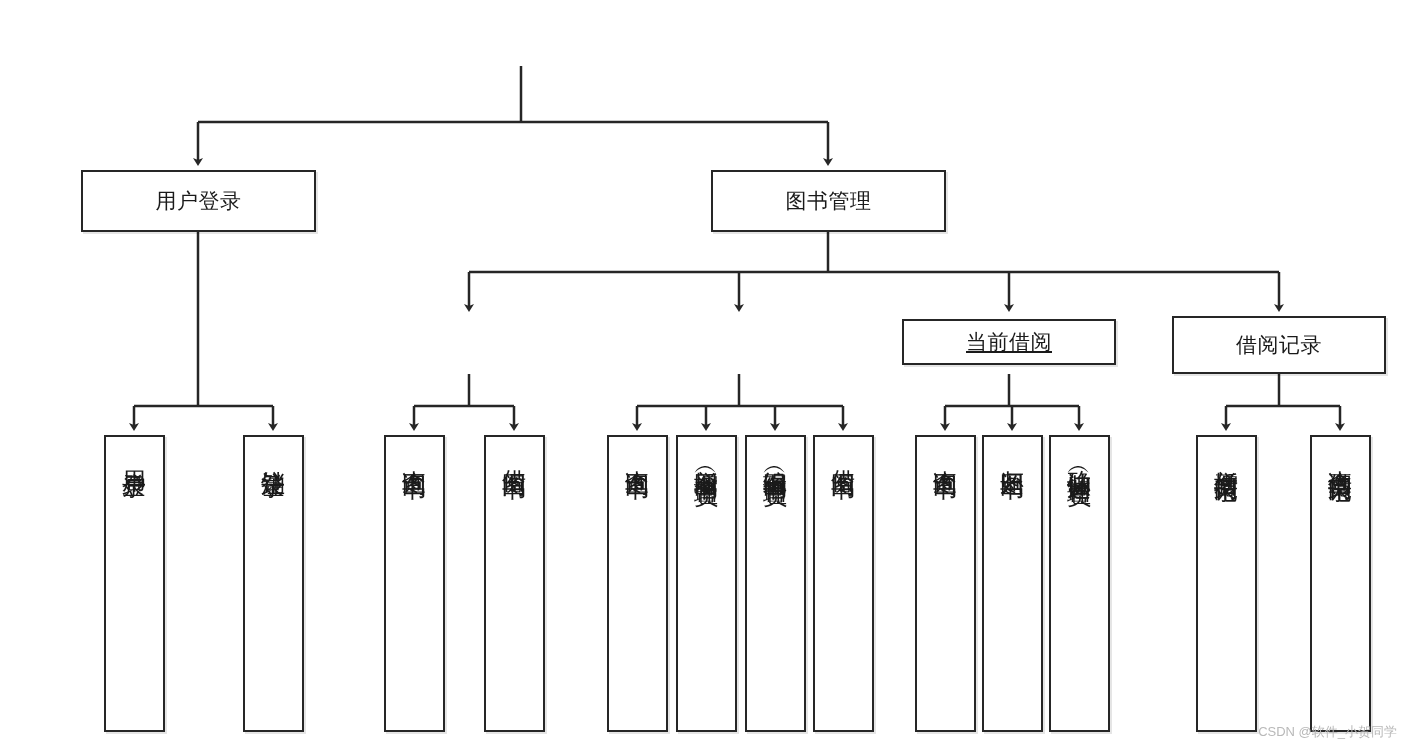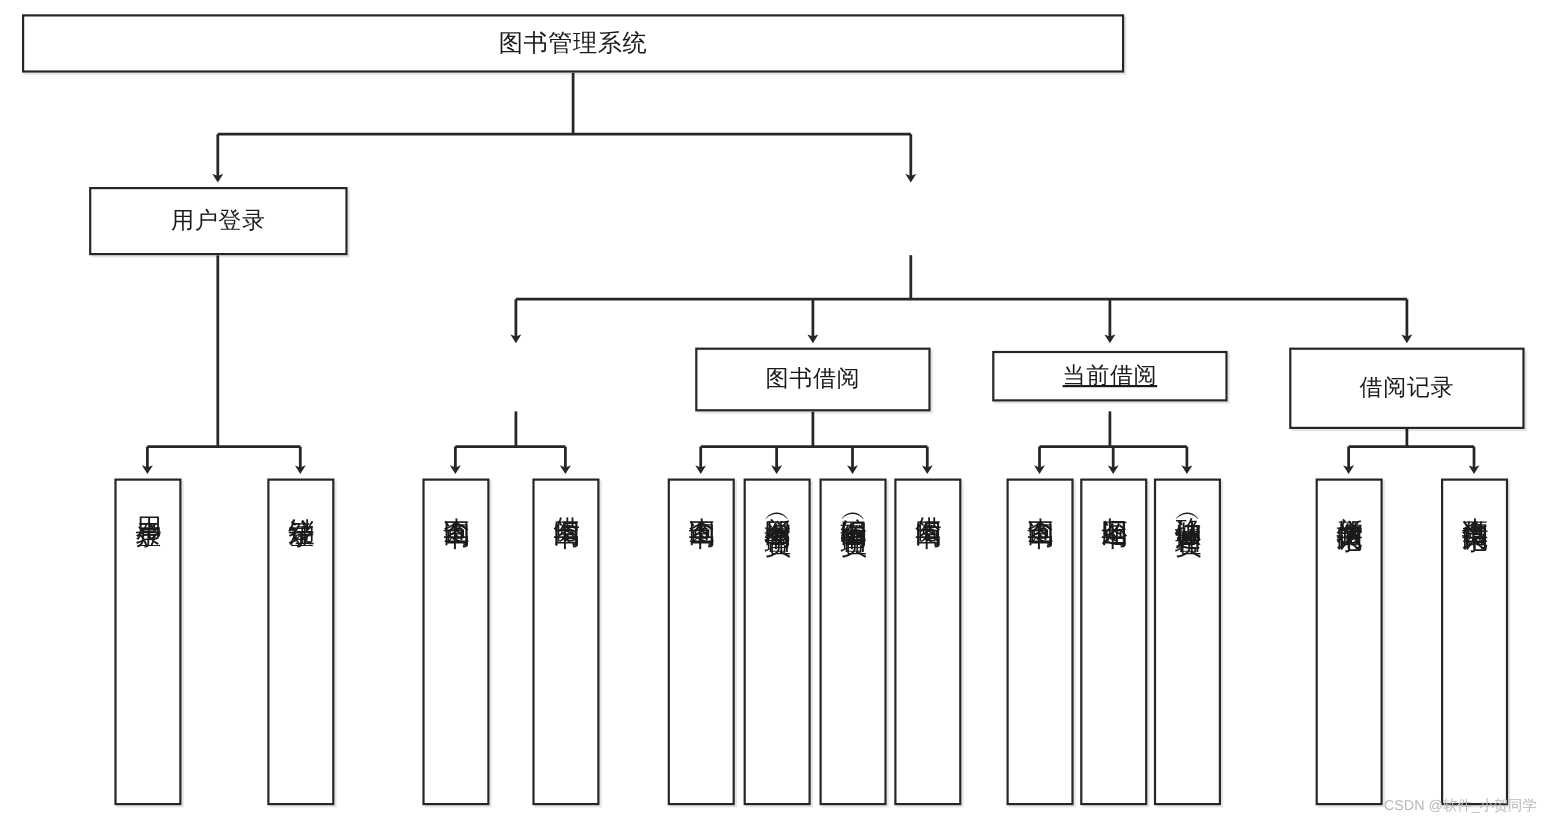--- a/index.html
+++ b/index.html
@@ -125,35 +125,32 @@
       <path d="M1012,406 L1012,427" marker-end="url(#arrow)"></path>
       <path d="M1079,406 L1079,427" marker-end="url(#arrow)"></path>
 
       <path d="M1279,374 L1279,406"></path>
       <path d="M1226,406 L1340,406"></path>
       <path d="M1226,406 L1226,427" marker-end="url(#arrow)"></path>
       <path d="M1340,406 L1340,427" marker-end="url(#arrow)"></path>
     </g>
   </svg>
 
-  <div class="node h root" style="left:20px; top:13px; width:1002px; height:53px;">
-    <span class="label">图书管理系统</span>
-  </div>
 
   <div class="node h" style="left:81px; top:170px; width:235px; height:62px;">
     <span class="label">用户登录</span>
   </div>
+  <div class="node h" style="left:711px; top:170px; width:235px; height:62px;">
+    <span class="label">图书管理</span>
+  </div>
 
-  <div class="node h" style="left:632px; top:316px; width:214px; height:58px;">
-    <span class="label">图书借阅</span>
-  </div>
   <div class="node h" style="left:902px; top:319px; width:214px; height:46px;text-decoration:underline;">
     <span class="label">当前借阅</span>
   </div>
-  <div class="node h" style="left:1172px; top:316px; width:214px; height:74px;">
+  <div class="node h" style="left:1172px; top:316px; width:214px; height:58px;">
     <span class="label">借阅记录</span>
   </div>
 
   <div class="node v" style="left:104px; top:435px; width:61px; height:297px;">
     <span class="label">用户登录</span>
   </div>
   <div class="node v" style="left:243px; top:435px; width:61px; height:297px;">
     <span class="label">注销登录</span>
   </div>
   <div class="node v" style="left:384px; top:435px; width:61px; height:297px;">

